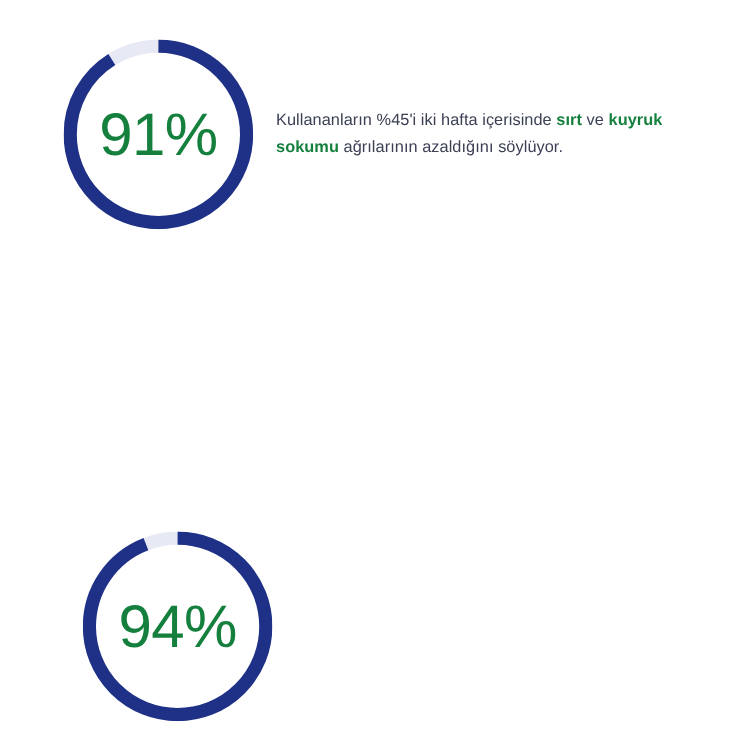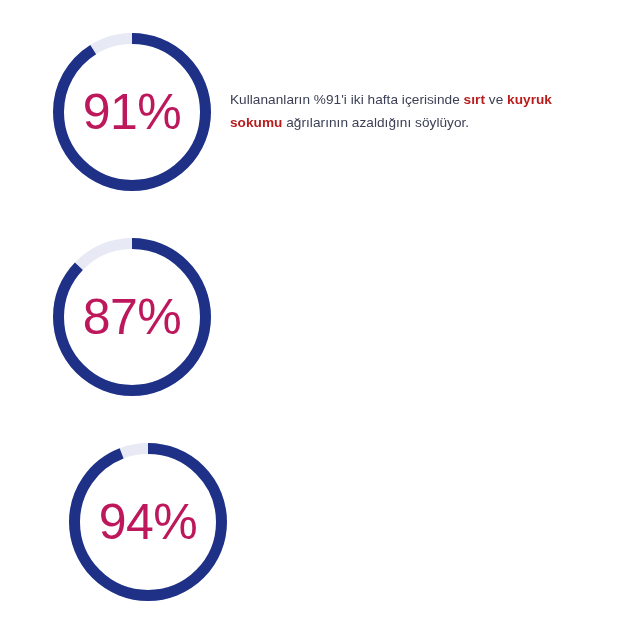--- a/index.html
+++ b/index.html
@@ -62,62 +62,55 @@
     left: 0;
     top: 0;
     width: 158px;
     height: 158px;
     display: flex;
     align-items: center;
     justify-content: center;
     font-size: 50px;
     font-weight: 300;
     letter-spacing: -0.5px;
-    color: #be185d;
+    color: #15803d;
     line-height: 1;
     font-family: "Liberation Sans", "DejaVu Sans", sans-serif;
   }
 
   .stat-text {
     margin-left: 19px;
     width: 360px;
     font-size: 13.6px;
     line-height: 1.62;
     color: #3b4055;
     letter-spacing: 0.05px;
   }
   .stat-text b {
     font-weight: 700;
-    color: #b91c1c;
+    color: #15803d;
   }
 </style>
 </head>
 <body>
 
 <div class="stats-panel">
 
   <div class="stat-row row-0">
     <div class="ring-wrap">
       <svg class="ring-svg" viewBox="0 0 158 158">
         <circle class="ring-track" cx="79" cy="79" r="73.5"></circle>
         <circle class="ring-value" cx="79" cy="79" r="73.5" stroke-dasharray="420.25 461.81"></circle>
       </svg>
       <div class="ring-label">91%</div>
     </div>
-    <div class="stat-text"><span>Kullananların %91'i iki hafta içerisinde </span><b>sırt</b><span> ve </span><b>kuyruk sokumu</b><span> ağrılarının azaldığını söylüyor.</span></div>
+    <div class="stat-text"><span>Kullananların %45'i iki hafta içerisinde </span><b>sırt</b><span> ve </span><b>kuyruk sokumu</b><span> ağrılarının azaldığını söylüyor.</span></div>
   </div>
 
   <div class="stat-row row-1">
-    <div class="ring-wrap">
-      <svg class="ring-svg" viewBox="0 0 158 158">
-        <circle class="ring-track" cx="79" cy="79" r="73.5"></circle>
-        <circle class="ring-value" cx="79" cy="79" r="73.5" stroke-dasharray="401.78 461.81"></circle>
-      </svg>
-      <div class="ring-label">87%</div>
-    </div>
   </div>
 
   <div class="stat-row row-2">
     <div class="ring-wrap">
       <svg class="ring-svg" viewBox="0 0 158 158">
         <circle class="ring-track" cx="79" cy="79" r="73.5"></circle>
         <circle class="ring-value" cx="79" cy="79" r="73.5" stroke-dasharray="434.11 461.81"></circle>
       </svg>
       <div class="ring-label">94%</div>
     </div>

